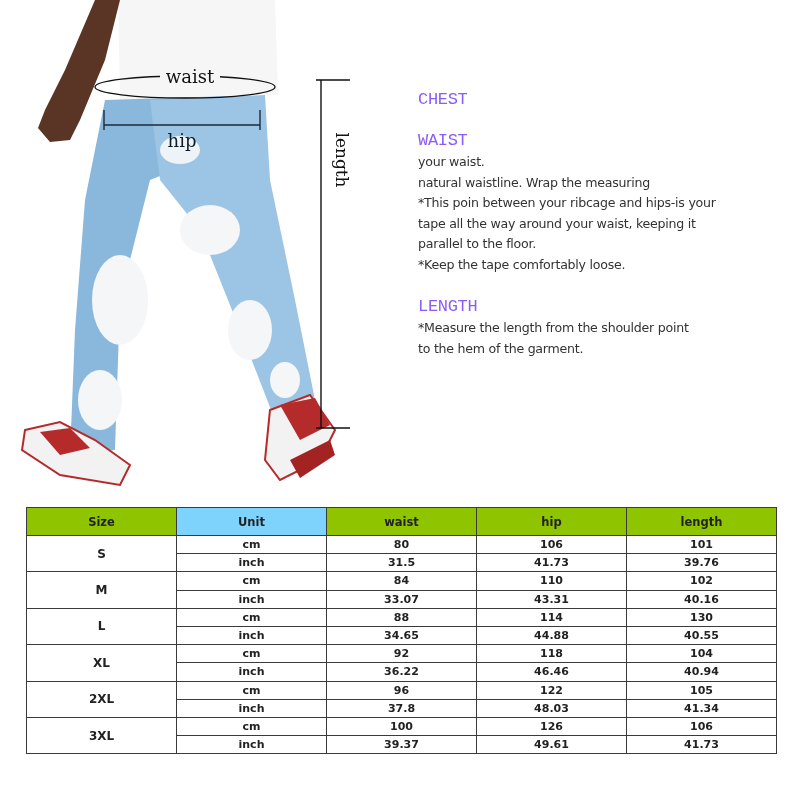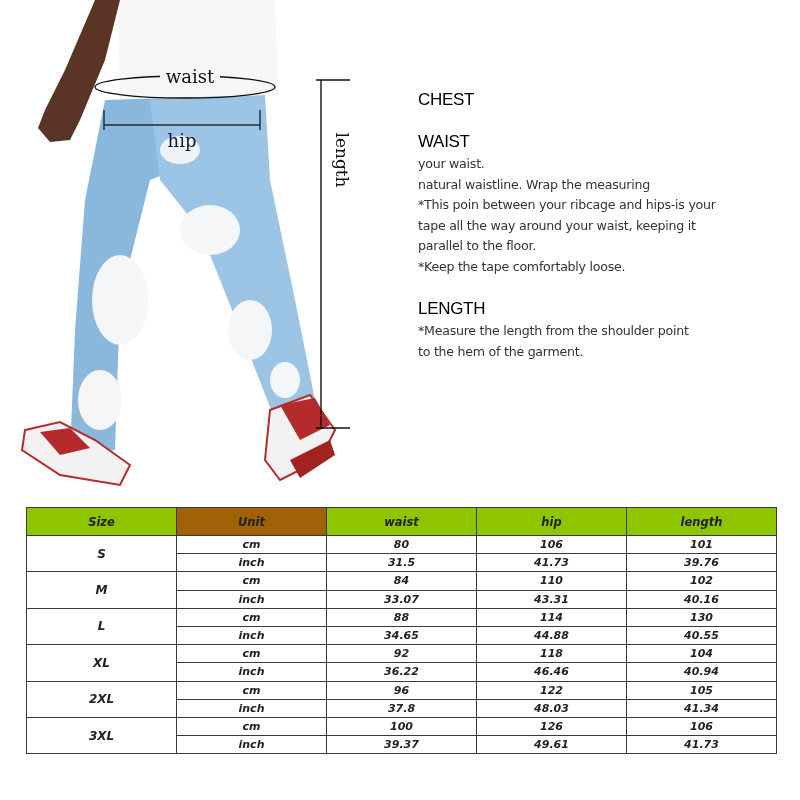--- a/index.html
+++ b/index.html
@@ -1,22 +1,22 @@
 <!DOCTYPE html>
 <html><head>
 <meta charset="utf-8">
 <style>
   html, body { margin:0; padding:0; }
   body { width:800px; height:800px; background:#ffffff; position:relative; overflow:hidden; font-family:"DejaVu Sans", sans-serif; }
   .photo { position:absolute; left:0; top:0; width:360px; height:490px; }
   .guide { position:absolute; left:418px; top:90px; width:360px; color:#222; }
   .guide .sec { margin-bottom:22px; }
-  .guide h2 { margin:0 0 2px 0; font-family:Liberation Sans, sans-serif; font-weight:normal; font-size:17px; letter-spacing:-0.3px; color:#000000; }
+  .guide h2 { margin:0 0 2px 0; font-family:Liberation Mono, monospace; font-weight:normal; font-size:17px; letter-spacing:-0.3px; color:#8b5cf6; }
   .guide p { margin:0; font-size:12.6px; line-height:20.5px; color:#333; letter-spacing:-0.25px; }
-  table.size { position:absolute; left:26px; top:507px; width:750px; border-collapse:collapse; table-layout:fixed; font-family:"DejaVu Sans", sans-serif; font-weight:bold; font-size:11px; color:#222;font-style:italic; }
+  table.size { position:absolute; left:26px; top:507px; width:750px; border-collapse:collapse; table-layout:fixed; font-family:"DejaVu Sans", sans-serif; font-weight:bold; font-size:11px; color:#222; }
   table.size th, table.size td { border:1.5px solid #3a3a3a; text-align:center; padding:0; }
   table.size th { background:#8fc400; height:27px; font-size:11.5px; }
   table.size td { height:17.2px; }
   table.size td.sz { font-size:12px; }
 </style>
 </head>
 <body>
 
 <svg class="photo" viewBox="0 0 360 490" xmlns="http://www.w3.org/2000/svg">
 
@@ -80,21 +80,21 @@
   <colgroup>
       <col style="width:150px">
       <col style="width:150px">
       <col style="width:150px">
       <col style="width:150px">
       <col style="width:150px">
     </colgroup>
   <thead>
     <tr>
       <th style="background: rgb(143, 196, 0);">Size</th>
-      <th style="background: #a16207;">Unit</th>
+      <th style="background: #7dd3fc;">Unit</th>
       <th style="background: rgb(143, 196, 0);">waist</th>
       <th style="background: rgb(143, 196, 0);">hip</th>
       <th style="background: rgb(143, 196, 0);">length</th>
     </tr>
   </thead>
   <tbody>
     <tr>
       <td rowspan="2" class="sz">S</td>
       <td>cm</td>
       <td>80</td>

